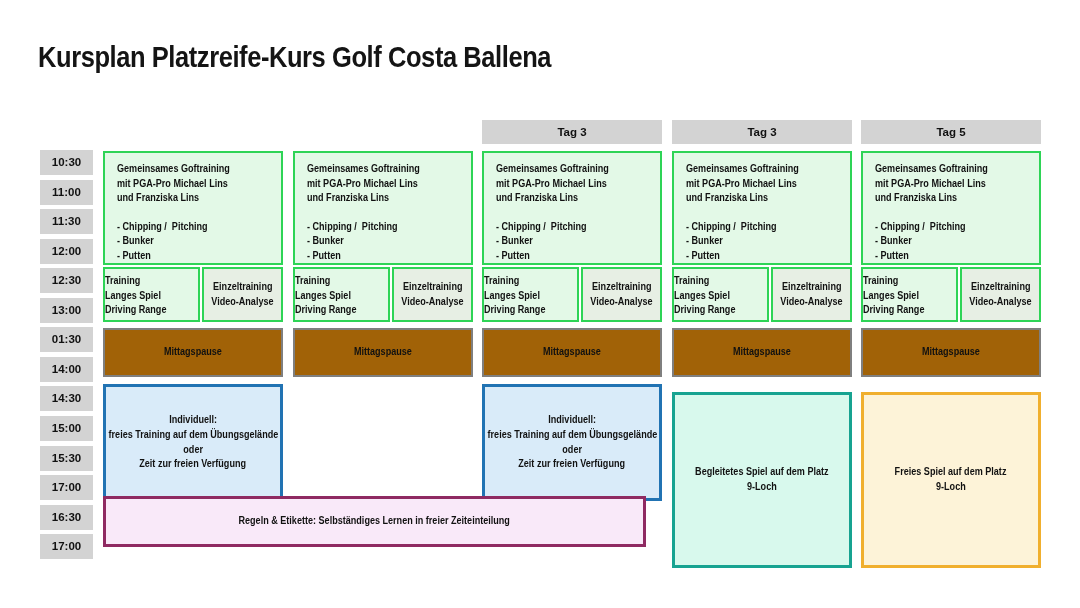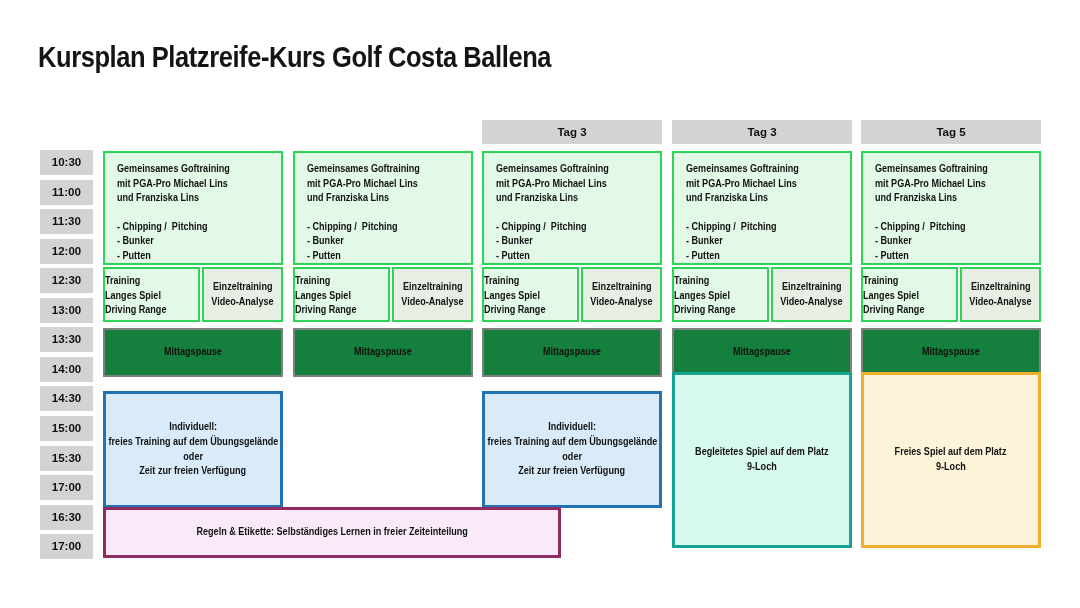--- a/index.html
+++ b/index.html
@@ -95,69 +95,68 @@
     top: 267px;
     width: 81px;
     height: 55px;
     background: var(--einzel-fill, #e7efe4);
     border: 2px solid var(--green-border, #2ed456);
   }
   .lunch {
     top: 328px;
     width: 180px;
     height: 49px;
-    background: #15803d;
+    background: #a16207;
     border: 2px solid var(--lunch-border, #7f7f7f);
   }
   .pm {
     top: 384px;
     width: 180px;
     height: 117px;
-    margin-top: 7px;
   }
   .pm-tall {
-    top: 372px;
+    top: 392px;
     width: 180px;
     height: 176px;
   }
   .blue-cell {
     background: var(--blue-fill, #d9ebf9);
     border: 3px solid var(--blue-border, #2173b3);
   }
   .teal-cell {
     background: var(--teal-fill, #d8f9ed);
     border: 3px solid var(--teal-border, #17a391);
   }
   .amber-cell {
     background: var(--amber-fill, #fdf3d8);
     border: 3px solid var(--amber-border, #f0af2e);
   }
   .rules {
     left: 103px;
-    top: 507px;
-    width: 458px;
+    top: 496px;
+    width: 543px;
     height: 51px;
     background: var(--pink-fill, #f9e9f9);
     border: 3px solid var(--maroon-border, #8f2a62);
   }
 </style>
 </head>
 <body>
 
 <div class="board">
 
   <h1 class="title">Kursplan Platzreife-Kurs Golf Costa Ballena</h1>
 
   <div class="timebox" style="top:150px">10:30</div>
   <div class="timebox" style="top:180px">11:00</div>
   <div class="timebox" style="top:209px">11:30</div>
   <div class="timebox" style="top:239px">12:00</div>
   <div class="timebox" style="top:268px">12:30</div>
   <div class="timebox" style="top:298px">13:00</div>
-  <div class="timebox" style="top:327px">13:30</div>
+  <div class="timebox" style="top:327px">01:30</div>
   <div class="timebox" style="top:357px">14:00</div>
   <div class="timebox" style="top:386px">14:30</div>
   <div class="timebox" style="top:416px">15:00</div>
   <div class="timebox" style="top:446px">15:30</div>
   <div class="timebox" style="top:475px">17:00</div>
   <div class="timebox" style="top:505px">16:30</div>
   <div class="timebox" style="top:534px">17:00</div>
 
   <div class="day-header" style="left:482px">Tag 3</div>
   <div class="day-header" style="left:672px">Tag 3</div>

